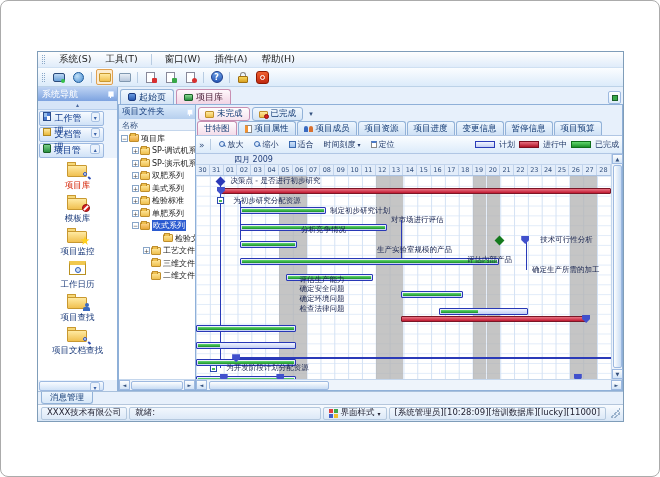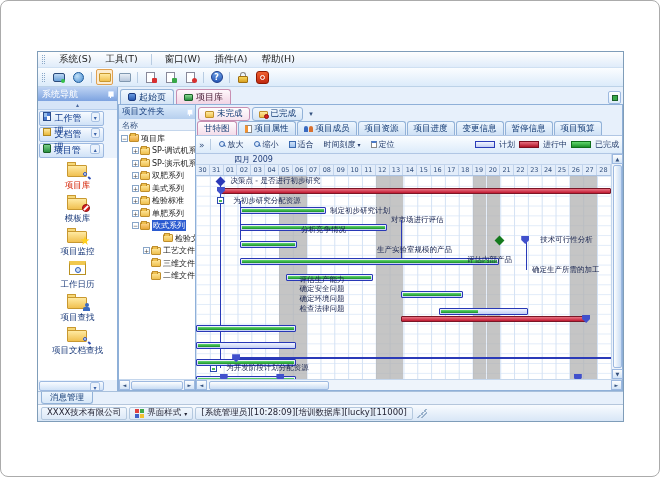--- a/index.html
+++ b/index.html
@@ -585,20 +585,21 @@
         </div>
       </div>
     </div>
 
     <div class="bottombar">
       <div class="msgtab">消息管理</div>
     </div>
 
     <div class="statusbar">
       <div class="sseg">XXXX技术有限公司</div>
+      <div class="sseg ready">就绪:</div>
       <div class="sseg">
         <span class="palette">
           <i style="background:#e04040"></i>
             <i style="background:#40a848"></i>
             <i style="background:#4060c8"></i>
             <i style="background:#f0c030"></i>
         </span>
         <span>界面样式</span>
         <span style="margin-left:3px;font-size:6px;">▾</span>
       </div>

